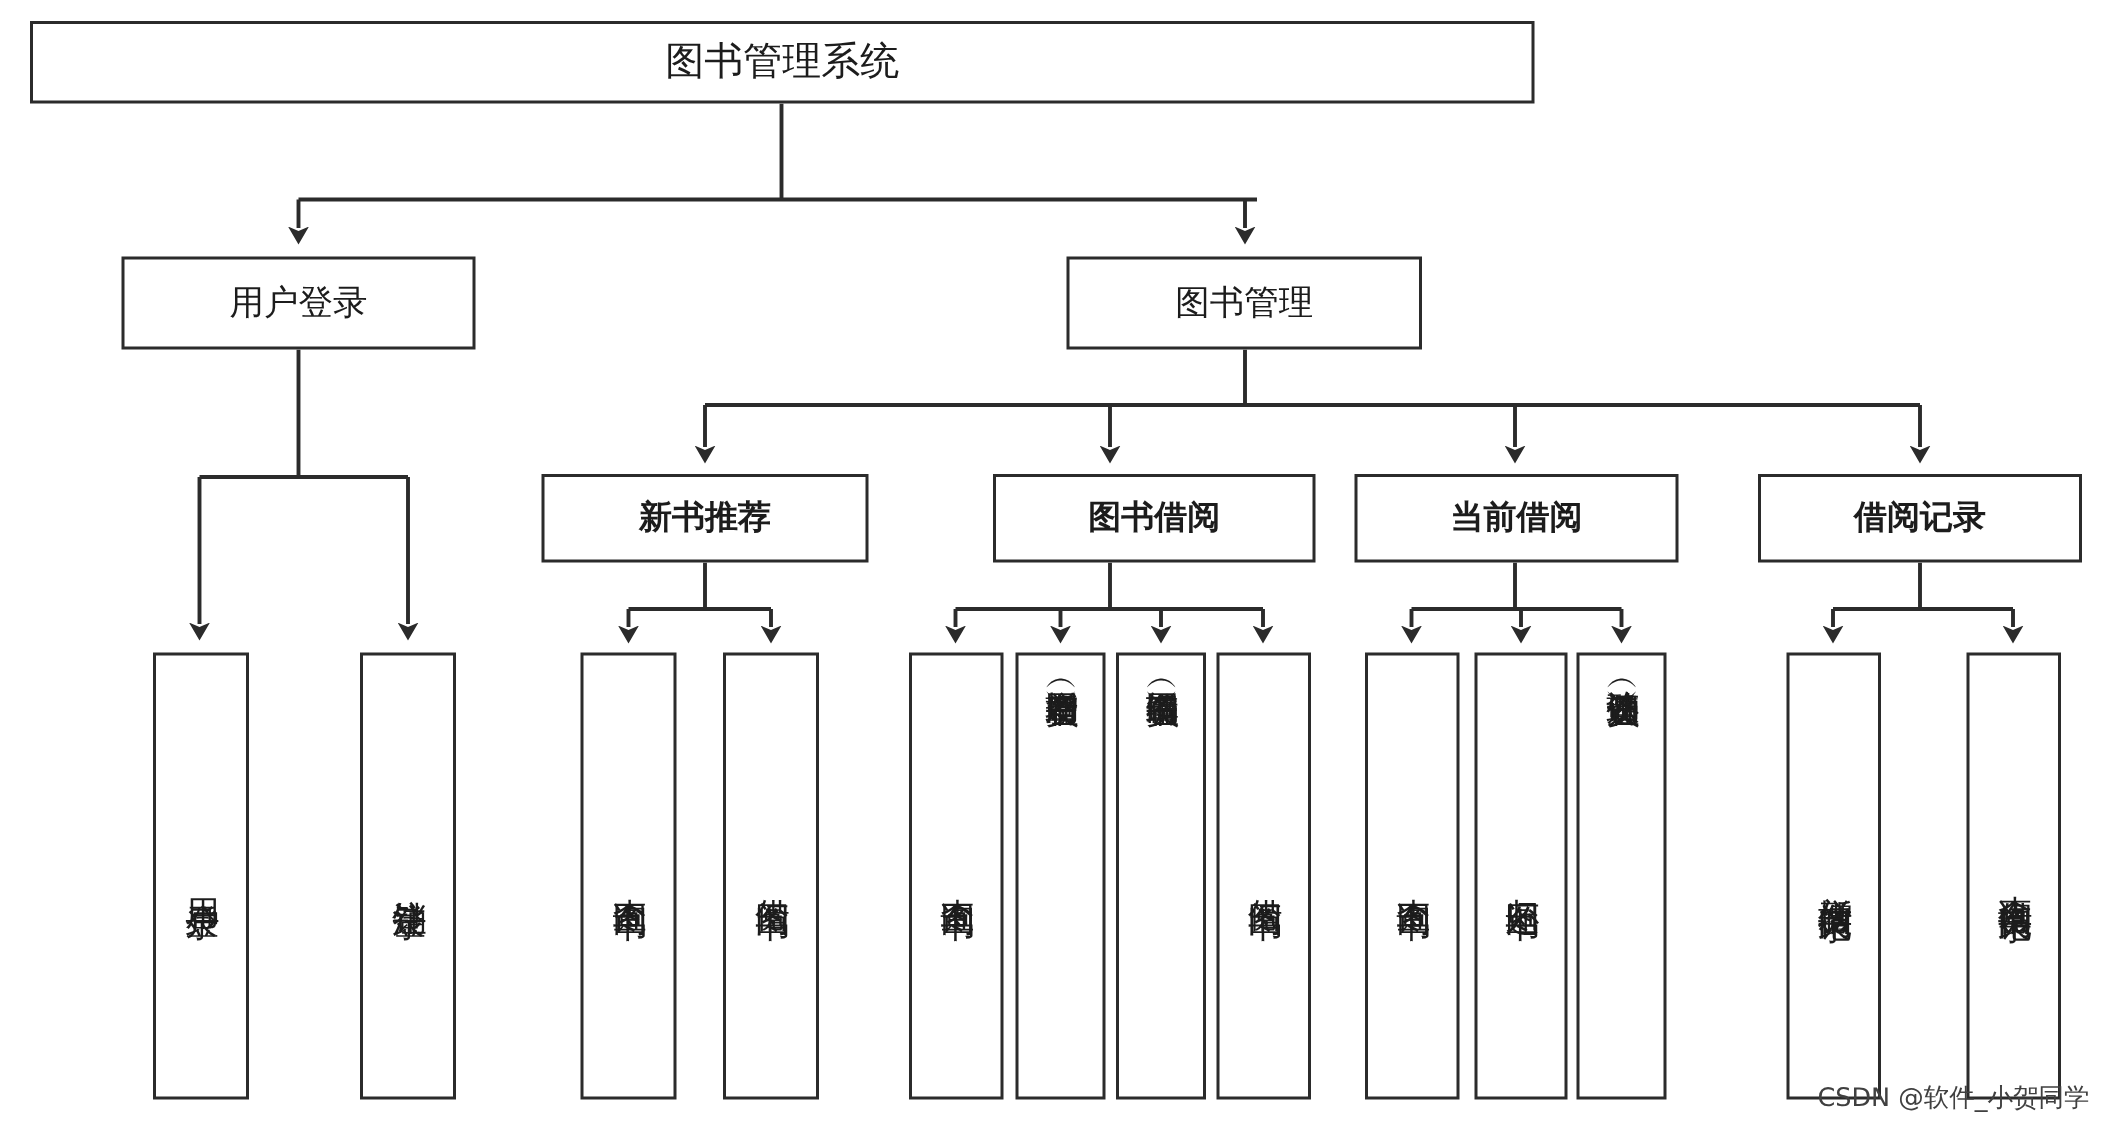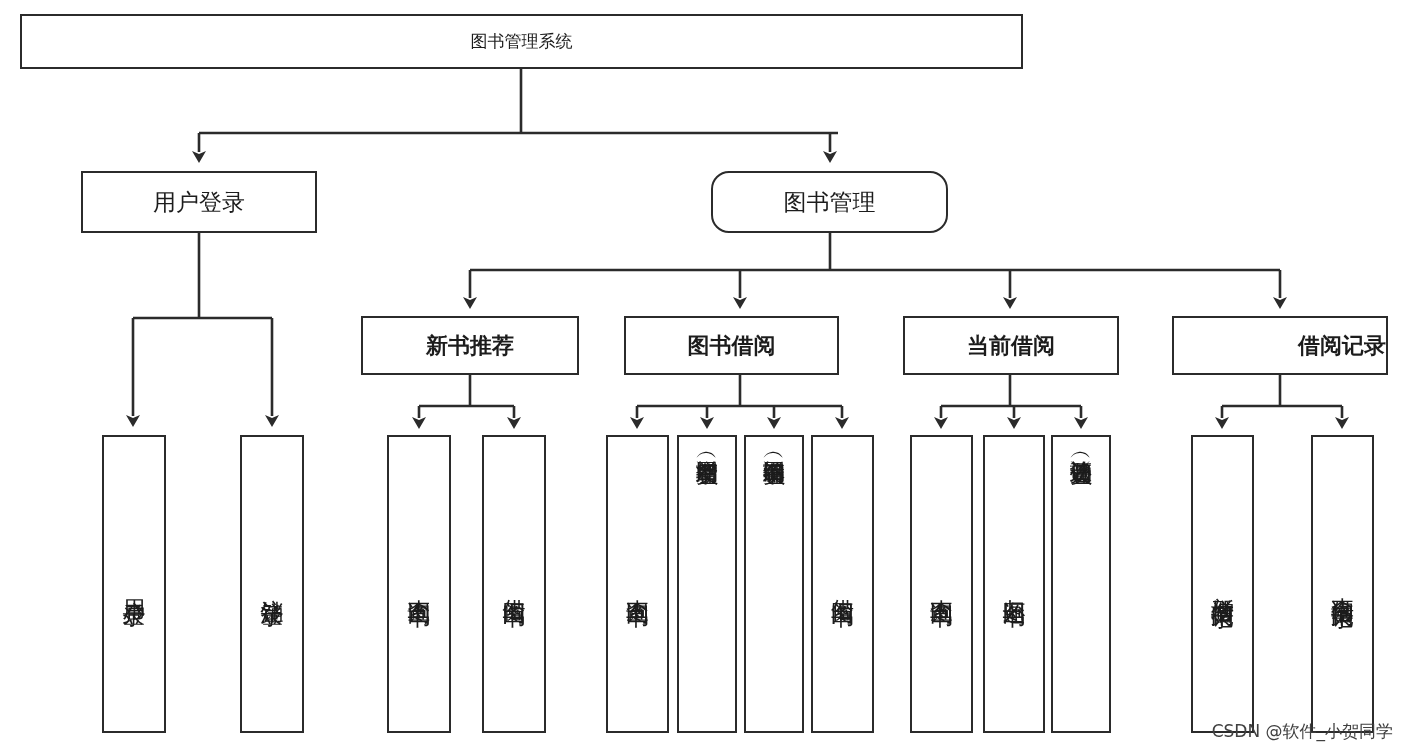--- a/index.html
+++ b/index.html
@@ -33,21 +33,21 @@
     align-items: center;
     justify-content: center;
     overflow: hidden;
   }
   .node-label {
     color: #1c1c1c;
     text-align: center;
     line-height: 1.08;
     white-space: nowrap;
   }
-  .node-root .node-label { font-size: 17px; }
+  .node-root .node-label { font-size: 26px; }
   .node-l1 .node-label { font-size: 23px; }
   .node-l2 .node-label { font-size: 22px; font-weight: bold; }
   .node-leaf {
     align-items: flex-start;
     padding-top: 4px;
   }
   .node-leaf .node-label {
     writing-mode: vertical-rl;
     text-orientation: upright;
     font-size: 23px;
@@ -122,34 +122,34 @@
     </g>
   </svg>
 
   <div class="node-box node-root" style="left:20px; top:14px; width:1003px; height:55px;">
     <span class="node-label">图书管理系统</span>
   </div>
 
   <div class="node-box node-l1" style="left:81px; top:171px; width:236px; height:62px;">
     <span class="node-label">用户登录</span>
   </div>
-  <div class="node-box node-l1" style="left:711px; top:171px; width:237px; height:62px;border-radius:18px;">
+  <div class="node-box node-l1" style="left:711px; top:171px; width:237px; height:62px;">
     <span class="node-label">图书管理</span>
   </div>
 
   <div class="node-box node-l2" style="left:361px; top:316px; width:218px; height:59px;">
     <span class="node-label">新书推荐</span>
   </div>
-  <div class="node-box node-l2" style="left:624px; top:316px; width:215px; height:59px;">
+  <div class="node-box node-l2" style="left:662px; top:316px; width:215px; height:59px;">
     <span class="node-label">图书借阅</span>
   </div>
   <div class="node-box node-l2" style="left:903px; top:316px; width:216px; height:59px;">
     <span class="node-label">当前借阅</span>
   </div>
-  <div class="node-box node-l2" style="left:1172px; top:316px; width:216px; height:59px;justify-content:flex-end;">
+  <div class="node-box node-l2" style="left:1172px; top:316px; width:216px; height:59px;">
     <span class="node-label">借阅记录</span>
   </div>
 
   <div class="node-box node-leaf centered" style="left:102px; top:435px; width:64px; height:298px;">
     <span class="node-label">用户登录</span>
   </div>
   <div class="node-box node-leaf centered" style="left:240px; top:435px; width:64px; height:298px;">
     <span class="node-label">注销登录</span>
   </div>
 

